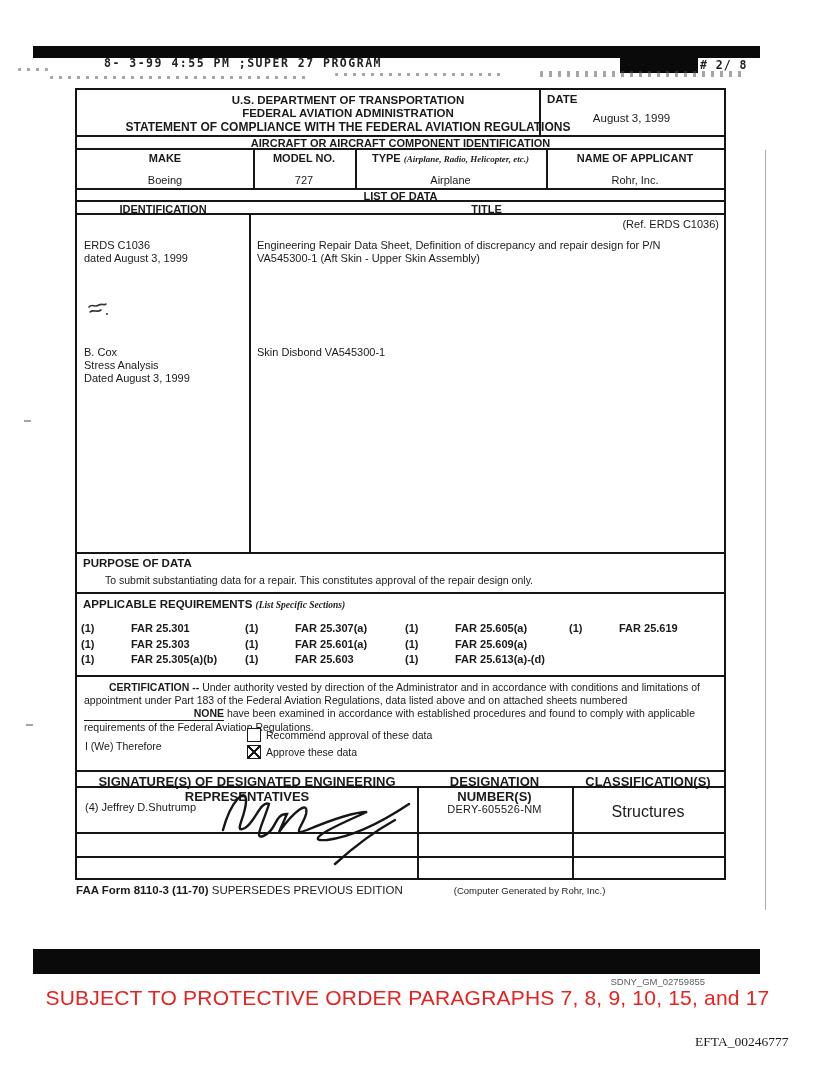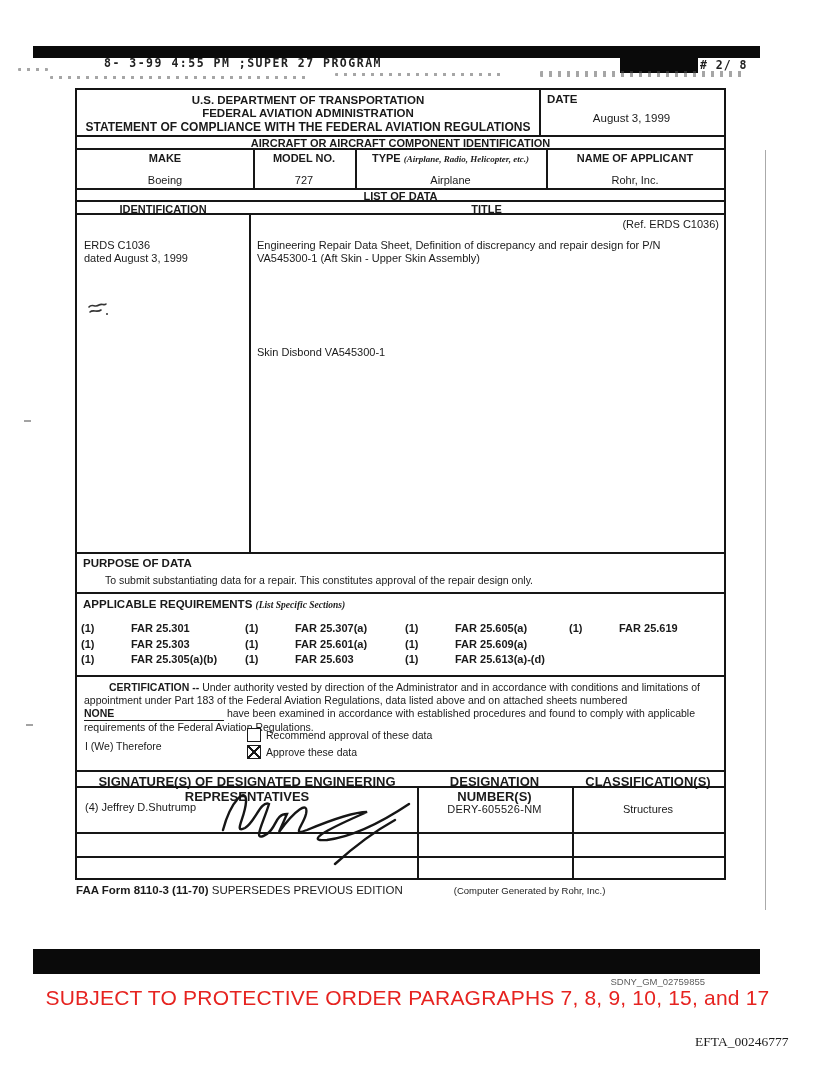--- a/index.html
+++ b/index.html
@@ -50,34 +50,34 @@
 
   .appl-label{position:absolute;left:6px;top:4px;font-size:11.5px;font-weight:600;}
   .appl-note{font-family:"Liberation Serif",serif;font-style:italic;font-weight:600;font-size:9.5px;}
   .far-col{position:absolute;top:27px;}
   .far-col.c0{left:4px;} .far-col.c1{left:168px;} .far-col.c2{left:328px;} .far-col.c3{left:492px;}
   .far-item{font-size:11px;line-height:15.5px;font-weight:600;}
   .far-qty{display:inline-block;width:50px;}
 
   .cert-text{position:absolute;left:7px;top:4px;width:632px;font-size:10.5px;line-height:13px;}
   .cert-bold{font-weight:700;margin-left:25px;}
-  .cert-blank{display:inline-block;width:140px;border-bottom:1.5px solid #1a1a1a;text-align:left;font-weight:600;}
+  .cert-blank{display:inline-block;width:140px;border-bottom:1.5px solid #1a1a1a;text-align:right;font-weight:600;}
   .therefore{position:absolute;left:8px;top:63px;font-size:10.5px;}
   .opts{position:absolute;left:170px;top:49px;}
   .opt{display:flex;align-items:center;height:17px;}
   .chk{width:14px;height:14px;border:1.6px solid #1a1a1a;box-sizing:border-box;margin-right:5px;background:#fff;}
   .chk.checked{background:
       linear-gradient(45deg,transparent 43%,#1a1a1a 43% 56%,transparent 56%),
       linear-gradient(-45deg,transparent 43%,#1a1a1a 43% 56%,transparent 56%);}
   .opt-label{font-size:10.5px;}
 
   .sig-hdr{position:absolute;top:2px;font-size:13px;font-weight:600;text-align:center;}
   .sig-name{position:absolute;left:8px;top:13px;font-size:11px;}
   .sig-des{position:absolute;left:340px;top:15px;width:155px;text-align:center;font-size:11px;letter-spacing:.3px;}
-  .sig-cls{position:absolute;left:495px;top:15px;width:152px;text-align:center;font-size:11px;}
+  .sig-cls{position:absolute;left:495px;top:15px;width:152px;text-align:center;font-size:16px;}
   .sig-scribble{position:absolute;left:140px;top:-10px;z-index:3;pointer-events:none;}
 
   .footer{left:76px;top:884px;font-size:11.5px;}
   .footer .fnum{font-weight:700;}
   .footer .gen{font-size:9.5px;margin-left:10px;padding-left:41px;}
 
   .bottom-bar{left:33px;top:949px;width:727px;height:25px;background:#0a0a0a;}
   .sdny{left:555px;top:976px;width:150px;text-align:right;font-size:9.5px;color:#5d5d5d;}
   .protective{left:0;top:986px;width:815px;text-align:center;font-size:21px;letter-spacing:.2px;}
   .efta{left:695px;top:1034px;font-family:"Liberation Serif",serif;font-size:13.5px;color:#1c1c1c;}
@@ -95,21 +95,21 @@
   <div class="abs speck" style="left:335px;top:73px;width:170px;"></div>
   <div class="abs speck" style="left:540px;top:71px;width:205px;height:6px;"></div>
   <div class="abs speck" style="left:18px;top:68px;width:30px;"></div>
   <div class="abs edge-line"></div>
   <div class="abs margin-dash" style="left:24px;top:420px;"></div>
   <div class="abs margin-dash" style="left:26px;top:724px;"></div>
 
   <div class="abs ftable">
 
     <div class="row" style="top:0;height:45px;">
-      <div class="abs" style="left:0;top:0;width:462px;">
+      <div class="abs" style="left:0;top:0;width:462px;padding-left:40px;">
         <div class="hdr-agency ctr">U.S. DEPARTMENT OF TRANSPORTATION</div>
         <div class="hdr-agency ctr" style="padding-top:0;">FEDERAL AVIATION ADMINISTRATION</div>
         <div class="hdr-title ctr">STATEMENT OF COMPLIANCE WITH THE FEDERAL AVIATION REGULATIONS</div>
       </div>
       <div class="date-label">DATE</div>
       <div class="date-value">August 3, 1999</div>
       <div class="vline" style="left:462px;top:0;height:45px;"></div>
     </div>
     <div class="hline" style="top:45px;"></div>
 
@@ -144,20 +144,23 @@
     </div>
     <div class="hline" style="top:123px;"></div>
 
     <div class="row" style="top:125px;height:337px;">
       <div class="vline" style="left:172px;top:0;height:337px;"></div>
       <div class="ref-note">(Ref. ERDS C1036)</div>
       <div class="list-id pre e0">ERDS C1036
 dated August 3, 1999</div>
       <div class="list-title pre e0">Engineering Repair Data Sheet, Definition of discrepancy and repair design for P/N
 VA545300-1 (Aft Skin - Upper Skin Assembly)</div>
+      <div class="list-id pre e1">B. Cox
+Stress Analysis
+Dated August 3, 1999</div>
       <div class="list-title pre e1">Skin Disbond  VA545300-1</div>
       <svg class="abs" style="left:10px;top:86px;" width="22" height="16" viewBox="0 0 22 16">
         <path d="M2,6 C5,2 8,7 12,4 C15,2 17,5 19,3 M3,11 C6,8 10,12 14,9" stroke="#333" stroke-width="1.6" fill="none" stroke-linecap="round"></path>
         <circle cx="20" cy="13" r="1" fill="#333"></circle>
       </svg>
     </div>
     <div class="hline" style="top:462px;"></div>
 
     <div class="row" style="top:464px;height:38px;">
       <div class="purpose-label">PURPOSE OF DATA</div>

